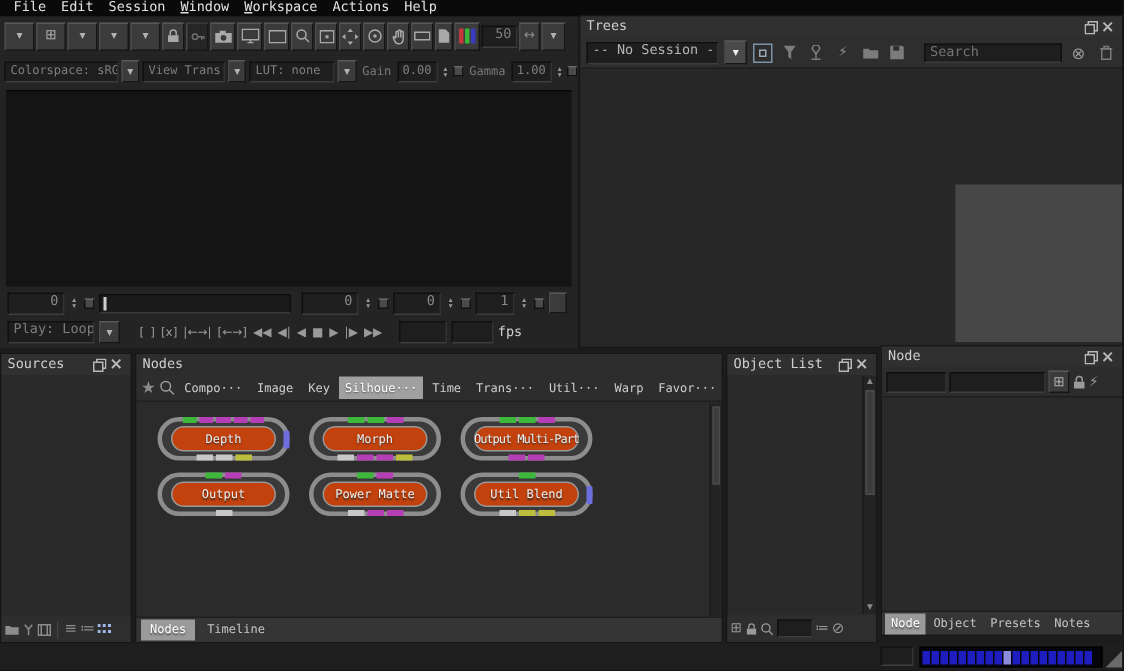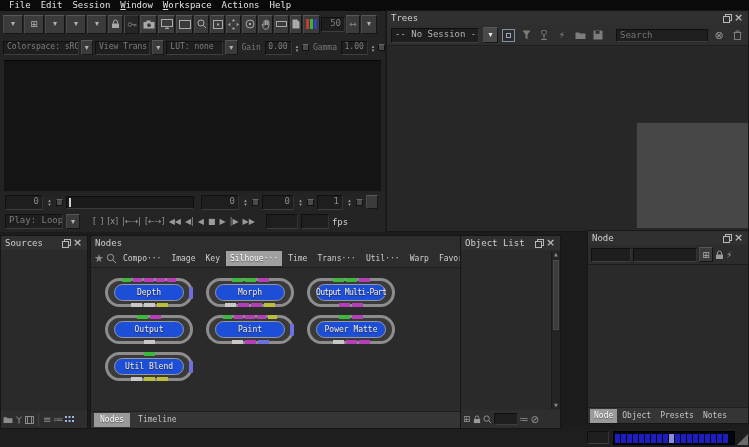--- a/index.html
+++ b/index.html
@@ -48,35 +48,35 @@
 .minimap{position:absolute;right:0;bottom:3px;width:112px;height:106px;background:#474747;border-left:1px solid #2a2a2a;border-top:1px solid #2a2a2a}
 .viewtoggle{width:13px;height:13px;border:1px solid #7d93a8;background:#2c2c2c;display:inline-flex;align-items:center;justify-content:center}
 .viewtoggle i{width:5px;height:5px;border:1px solid #9aa7b5;display:block}
 .searchbox{width:92px;height:13px;background:#1e1e1e;border:1px solid #101010;border-bottom-color:#3c3c3c}
 .searchbox input{width:100%;height:100%;background:transparent;border:0;outline:0;color:#9a9a9a;font:inherit;padding:0 3px}
 .ticon{color:#7c7c7c;display:inline-flex;align-items:center;justify-content:center;width:14px;height:14px}
 
 .bottomstrip{position:absolute;left:0;top:429px;width:749px;height:18px;background:#1e1e1e}
 .sources{left:0;top:235px;width:88px;height:194px}
 .nodespanel{left:90px;top:235px;width:392px;height:194px}
-.objlist{left:460px;top:235px;width:101px;height:194px}
+.objlist{left:484px;top:235px;width:101px;height:194px}
 .nodepanel{left:587px;top:230px;width:162px;height:194px}
 .srcbar{position:absolute;left:0;bottom:0;right:0;height:17px;background:#2e2e2e;display:flex;align-items:center;gap:2px;padding:0 2px;color:#8c8c8c}
 .sep{width:1px;height:12px;background:#1a1a1a;border-right:1px solid #444;margin:0 2px}
 
 .ntitle{height:13px;background:#2d2d2d;display:flex;align-items:center;padding:0 4px;color:#cfcfcf}
 .tabbar{height:19px;background:#2d2d2d;display:flex;align-items:center;gap:2px;padding:0 3px;border-bottom:1px solid #1f1f1f}
 .tabbar .tab{padding:0 4px;height:15px;line-height:15px;color:#cfcfcf;font-size:8px;cursor:default;white-space:nowrap}
 .tabbar .tab.sel{background:#a0a0a0;color:#ffffff;text-shadow:0 1px 1px #555}
 .ncanvas{position:absolute;left:0;top:33px;right:8px;bottom:17px;background:#2b2b2b;overflow:hidden}
 .vscroll{position:absolute;top:33px;right:0;bottom:17px;width:8px;background:#242424;border-left:1px solid #1a1a1a}
 .vscroll .thumb{position:absolute;left:1px;right:1px;top:2px;height:52px;background:#3c3c3c;border:1px solid #4a4a4a}
 .node-grid{position:absolute;left:14px;top:9px;display:grid;grid-template-columns:repeat(3,88px);gap:8px 13px}
 .node-btn{position:relative;width:88px;height:29px;border:3px solid #8d8d8d;border-radius:15px;background:#3a3a3a}
-.node-inner{position:absolute;left:6px;right:6px;top:3px;bottom:3px;background:#1d4ed8;border:1px solid #989898;border-radius:9px;display:flex;align-items:center;justify-content:center}
+.node-inner{position:absolute;left:6px;right:6px;top:3px;bottom:3px;background:#c2410c;border:1px solid #989898;border-radius:9px;display:flex;align-items:center;justify-content:center}
 .node-label{color:#efefef;font-size:8px;white-space:nowrap;text-shadow:0 1px 1px #2a2a2a}
 .node-label.tight{letter-spacing:-0.7px;font-size:8px}
 .seg-row{position:absolute;left:14px;right:14px;height:4px;display:flex;gap:2px;justify-content:center}
 .seg-row.top{top:-3px}
 .seg-row.bottom{bottom:-3px}
 .seg{width:11px;height:4px;display:inline-block}
 .seg-right{position:absolute;right:-3px;top:50%;margin-top:-6px;width:4px;height:12px;border-radius:1px}
 .btabstrip{position:absolute;left:0;right:0;bottom:0;height:17px;background:#353535;display:flex;align-items:center;gap:2px;padding:0 3px;border-top:1px solid #1f1f1f}
 .btab{padding:0 6px;height:14px;line-height:14px;color:#c4c4c4;font-size:8px;cursor:default}
 .btab.sel{background:#9a9a9a;color:#fff;text-shadow:0 1px 1px #555}
@@ -525,38 +525,20 @@
             </span>
             <span class="node-inner">
               <span class="node-label">Output</span>
             </span>
             <span class="seg-row bottom">
               <span class="seg" style="background: rgb(200, 200, 200);"></span>
             </span>
 
           </div>
 
-          <div class="node-btn">
-            <span class="seg-row top">
-              <span class="seg" style="background: rgb(61, 184, 61);"></span>
-              <span class="seg" style="background: rgb(181, 61, 181);"></span>
-              <span class="seg" style="background: rgb(181, 61, 181);"></span>
-              <span class="seg" style="background: rgb(181, 61, 181);"></span>
-              <span class="seg" style="background: rgb(189, 189, 62);"></span>
-            </span>
-            <span class="node-inner">
-              <span class="node-label">Paint</span>
-            </span>
-            <span class="seg-row bottom">
-              <span class="seg" style="background: rgb(200, 200, 200);"></span>
-              <span class="seg" style="background: rgb(181, 61, 181);"></span>
-              <span class="seg" style="background: rgb(110, 110, 224);"></span>
-            </span>
-            <span class="seg-right" style="background: rgb(110, 110, 224);"></span>
-          </div>
 
           <div class="node-btn">
             <span class="seg-row top">
               <span class="seg" style="background: rgb(61, 184, 61);"></span>
               <span class="seg" style="background: rgb(181, 61, 181);"></span>
             </span>
             <span class="node-inner">
               <span class="node-label">Power Matte</span>
             </span>
             <span class="seg-row bottom">

